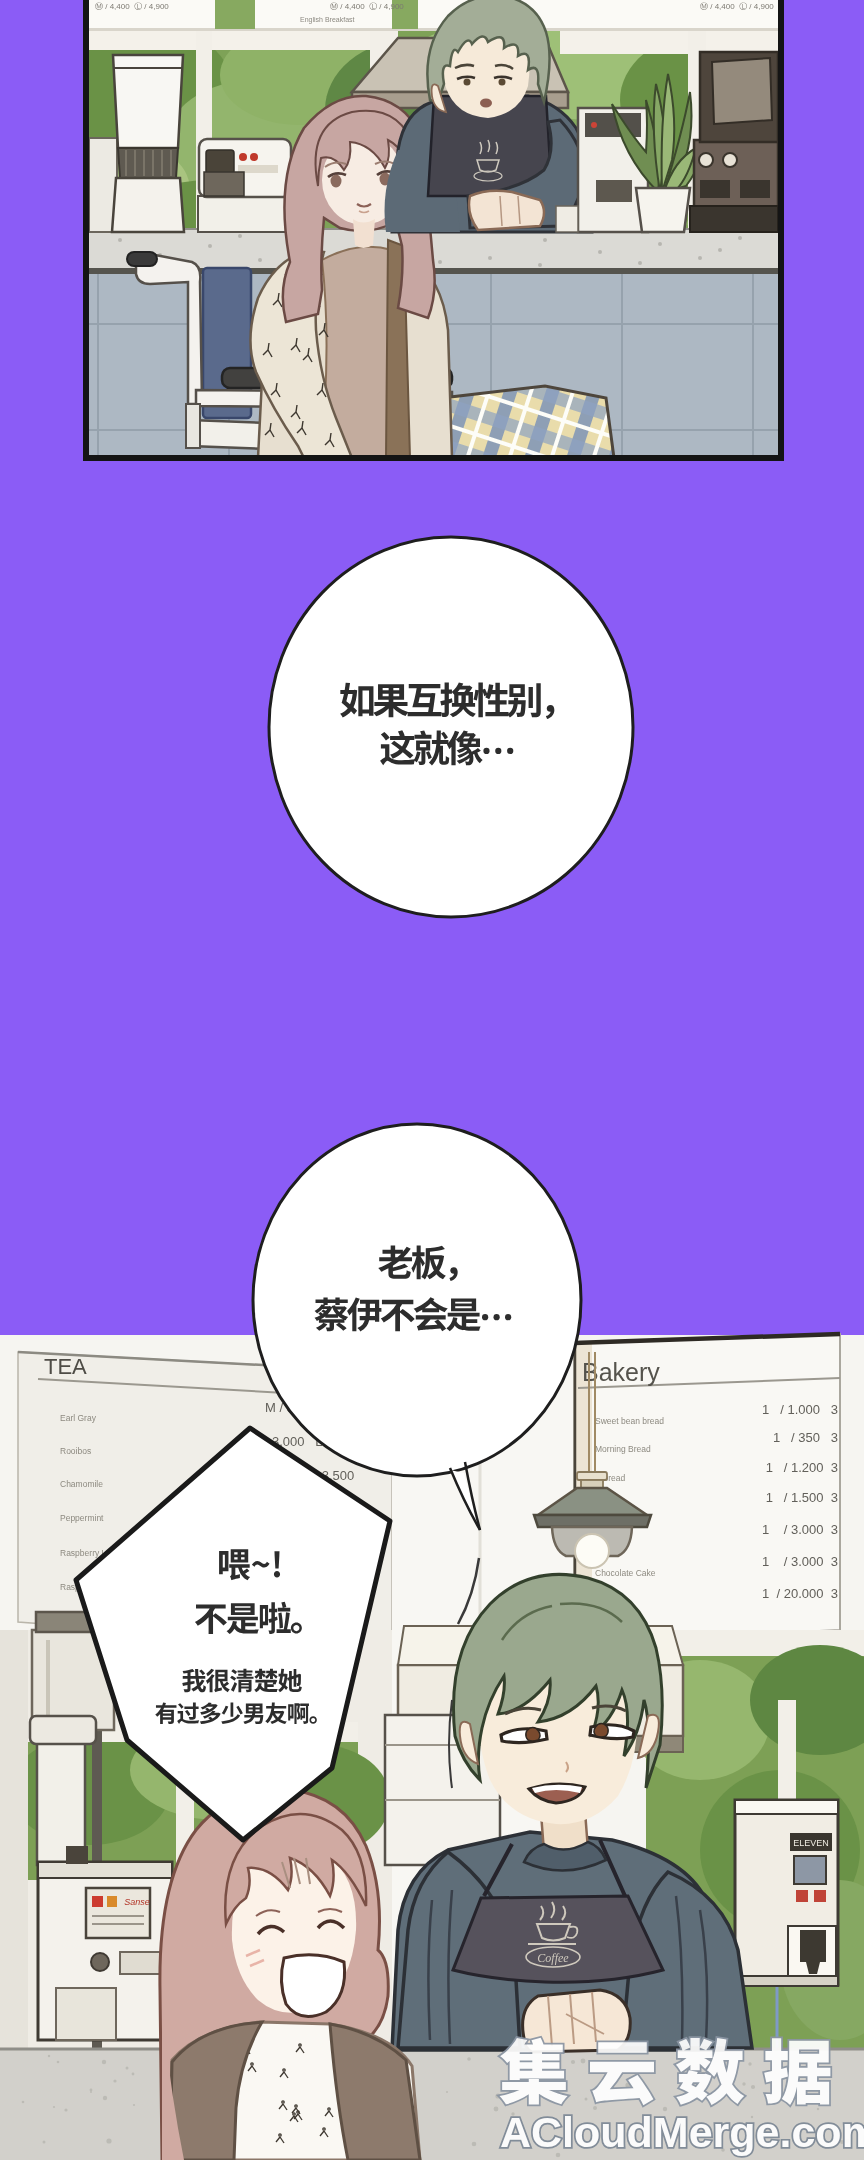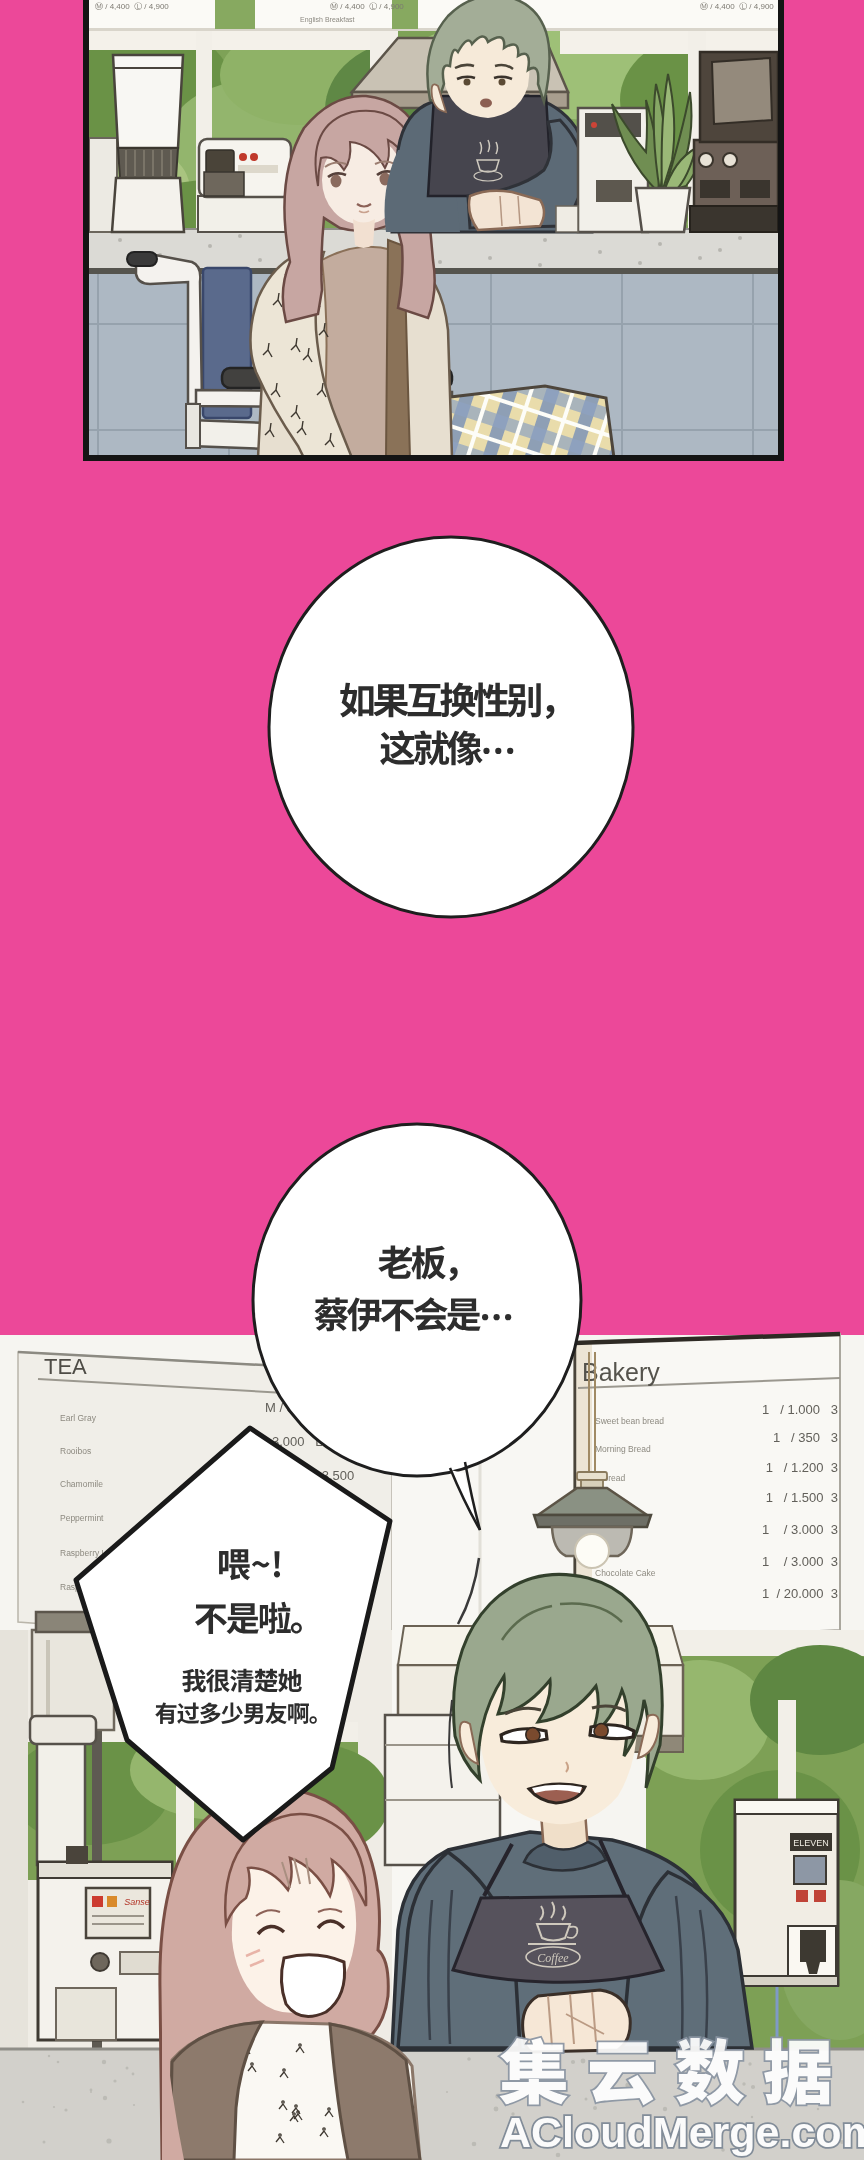--- a/index.html
+++ b/index.html
@@ -1,15 +1,15 @@
 <!DOCTYPE html>
 <html><head><meta charset="utf-8">
 <style>
 html,body{margin:0;padding:0;background:#ffffff;}
-#page{position:relative;width:864px;height:2160px;overflow:hidden;background:#ec4899;font-family:"Liberation Sans",sans-serif;}
+#page{position:relative;width:864px;height:2160px;overflow:hidden;background:#8b5cf6;font-family:"Liberation Sans",sans-serif;}
 svg{position:absolute;top:0;left:0;}
 </style></head><body>
 <div id="page">
 <svg width="864" height="2160" viewBox="0 0 864 2160">
 
 <g clip-path="url(#panelclip)">
 <defs>
           <clipPath id="panelclip">
             <rect x="89" y="0" width="689" height="458"></rect>
           </clipPath>

